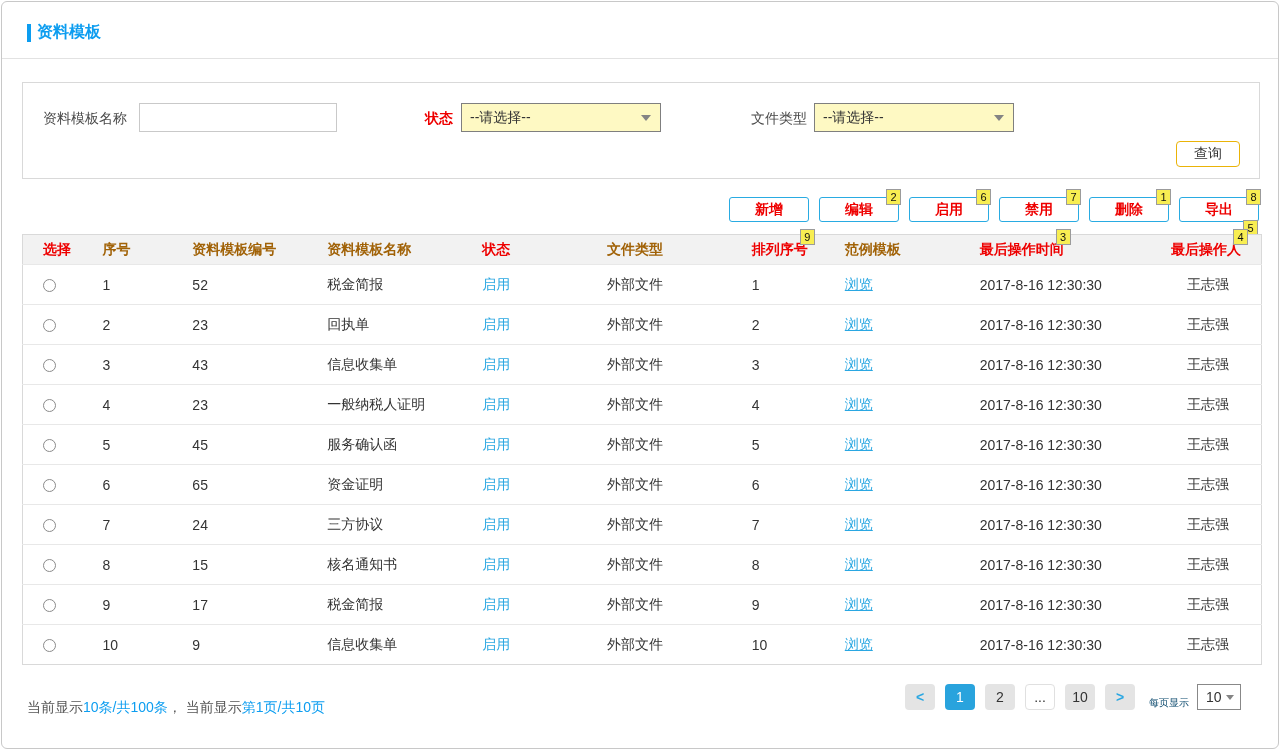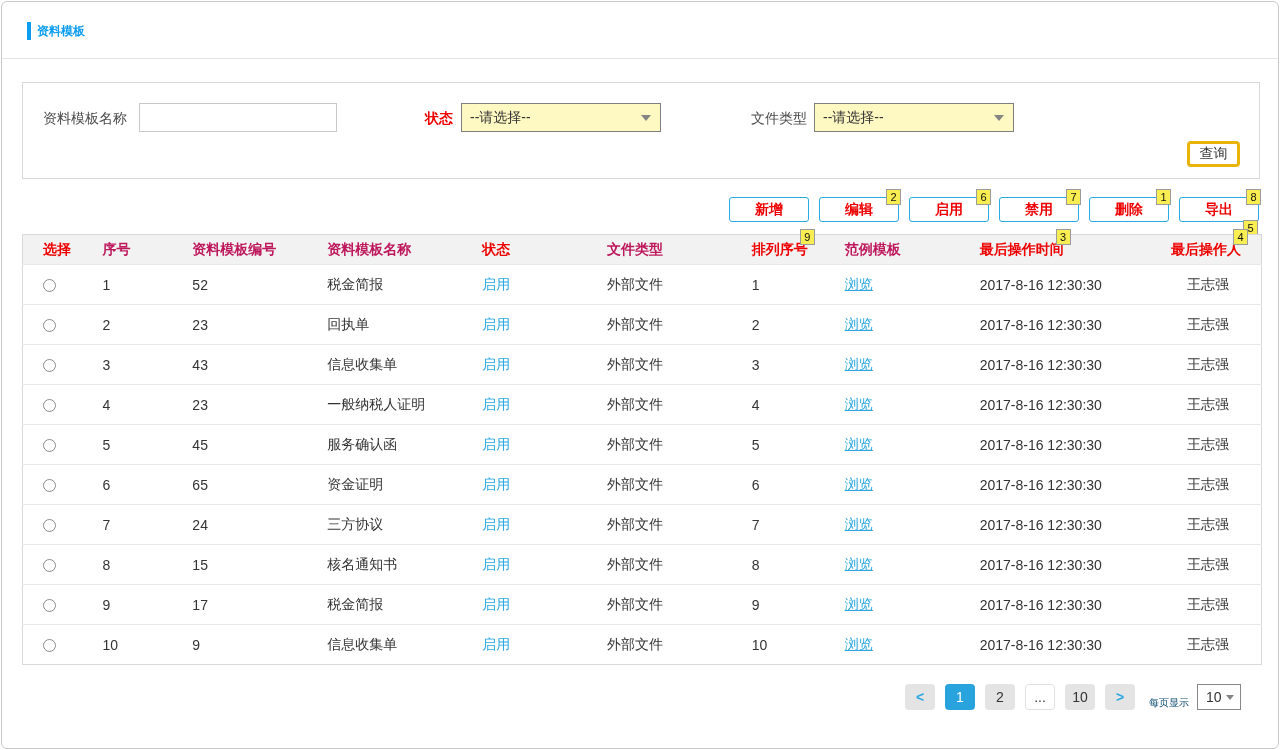--- a/index.html
+++ b/index.html
@@ -17,46 +17,46 @@
     font-family:"Liberation Sans","DejaVu Sans",sans-serif;
     color:#333;font-size:14px;
   }
   .page{
     position:relative;width:1278px;height:748px;margin:1px;
     border:1px solid #c8c8c8;border-radius:6px;background:#fff;overflow:hidden;
   }
   
   .page-title{position:absolute;left:25px;top:20px;display:flex;align-items:center;}
   .title-bar{width:4px;height:18px;background:var(--accent-blue);margin-right:6px;}
-  .title-text{color:var(--accent-blue);font-size:12px;font-weight:600;}
+  .title-text{color:var(--accent-blue);font-size:16px;font-weight:600;}
   .top-divider{position:absolute;left:0;right:0;top:56px;height:1px;background:#e2e2e2;}
 
   
   .filter-panel{position:absolute;left:20px;top:80px;width:1238px;height:97px;border:1px solid #d9d9d9;background:#fff;}
   .filter-label{position:absolute;top:27px;font-size:14px;color:#4a4a4a;}
   .lbl-name{left:20px;}
   .lbl-status{left:402px;color:var(--red);font-weight:700;}
   .lbl-filetype{left:728px;}
   .text-input{position:absolute;left:116px;top:20px;width:198px;height:29px;border:1px solid #c9c9c9;padding:0 8px;font-size:14px;color:#333;background:#fff;}
   .select{position:absolute;top:20px;width:200px;height:29px;border:1px solid #7f7f7f;background:#fef9c3;line-height:27px;padding:0 26px 0 8px;font-size:14px;color:#333;cursor:default;}
   .sel-status{left:438px;}
   .sel-filetype{left:791px;}
   .caret{position:absolute;right:9px;top:11px;width:0;height:0;border-left:5px solid transparent;border-right:5px solid transparent;border-top:6px solid #848484;}
-  .search-btn{position:absolute;right:19px;top:58px;width:53px;height:26px;border:3px solid #eab308;border-radius:4px;background:#fff;font-size:14px;color:#333;cursor:pointer;}
+  .search-btn{position:absolute;right:19px;top:58px;width:64px;height:26px;border:1px solid #eab308;border-radius:4px;background:#fff;font-size:14px;color:#333;cursor:pointer;}
 
   
   .action-bar{position:absolute;top:195px;right:19px;display:flex;gap:10px;}
   .action-btn{position:relative;width:80px;height:25px;border:1px solid var(--btn-border-blue);border-radius:3px;background:#fff;color:var(--red);font-size:14px;font-weight:700;cursor:pointer;font-family:inherit;}
   .anno-badge{display:inline-block;min-width:15px;height:16px;line-height:14px;background:var(--badge-bg);border:1px solid var(--badge-border);font-size:11px;font-weight:400;color:#111;text-align:center;padding:0 2px;}
   .btn-badge{position:absolute;top:-9px;right:-3px;}
   .float-badge{position:absolute;left:1241px;top:218px;}
 
   
   .data-table{position:absolute;left:20px;top:232px;width:1240px;border-collapse:collapse;background:#fff;border:1px solid #d9d9d9;}
-  .data-table th{height:30px;background:#f2f2f2;font-size:14px;font-weight:600;color:#be185d;text-align:left;padding-left:20px;position:relative;white-space:nowrap;}
+  .data-table th{height:30px;background:#f2f2f2;font-size:14px;font-weight:600;color:#a16207;text-align:left;padding-left:20px;position:relative;white-space:nowrap;}
   .data-table th.red{color:var(--red);}
   .data-table th:last-child{text-align:right;padding-right:20px;padding-left:0;}
   .th-label{position:relative;display:inline-block;}
   .th-badge{position:absolute;top:-12px;right:-7px;}
   .data-table td{height:40px;font-size:14px;color:#333;padding-left:20px;border-top:1px solid #e8e8e8;white-space:nowrap;}
   .data-table td:last-child{text-align:right;padding-right:32px;padding-left:0;}
   .radio{display:inline-block;width:13px;height:13px;border:1px solid #8b8b8b;border-radius:50%;background:#fff;vertical-align:middle;cursor:pointer;}
   .status-text{color:var(--link-blue);}
   .link{color:var(--link-blue);text-decoration:underline;cursor:pointer;margin-top:46px;}
 
@@ -254,20 +254,21 @@
           <td><span class="status-text">启用</span></td>
           <td>外部文件</td>
           <td>10</td>
           <td><a class="link">浏览</a></td>
           <td>2017-8-16 12:30:30</td>
           <td>王志强</td>
         </tr>
       </tbody>
   </table>
 
+  <div class="summary"><span>当前显示</span><span class="blue">10条/共100条</span><span>，  </span><span>当前显示</span><span class="blue">第1页/共10页</span></div>
 
   <div class="pager">
     <button class="pg-btn arrow">&lt;</button>
     <span class="pager-pages">
         <button class="pg-btn active">1</button>
         <button class="pg-btn">2</button>
         <button class="pg-btn ellipsis">...</button>
         <button class="pg-btn">10</button>
       </span>
     <button class="pg-btn arrow">&gt;</button>

